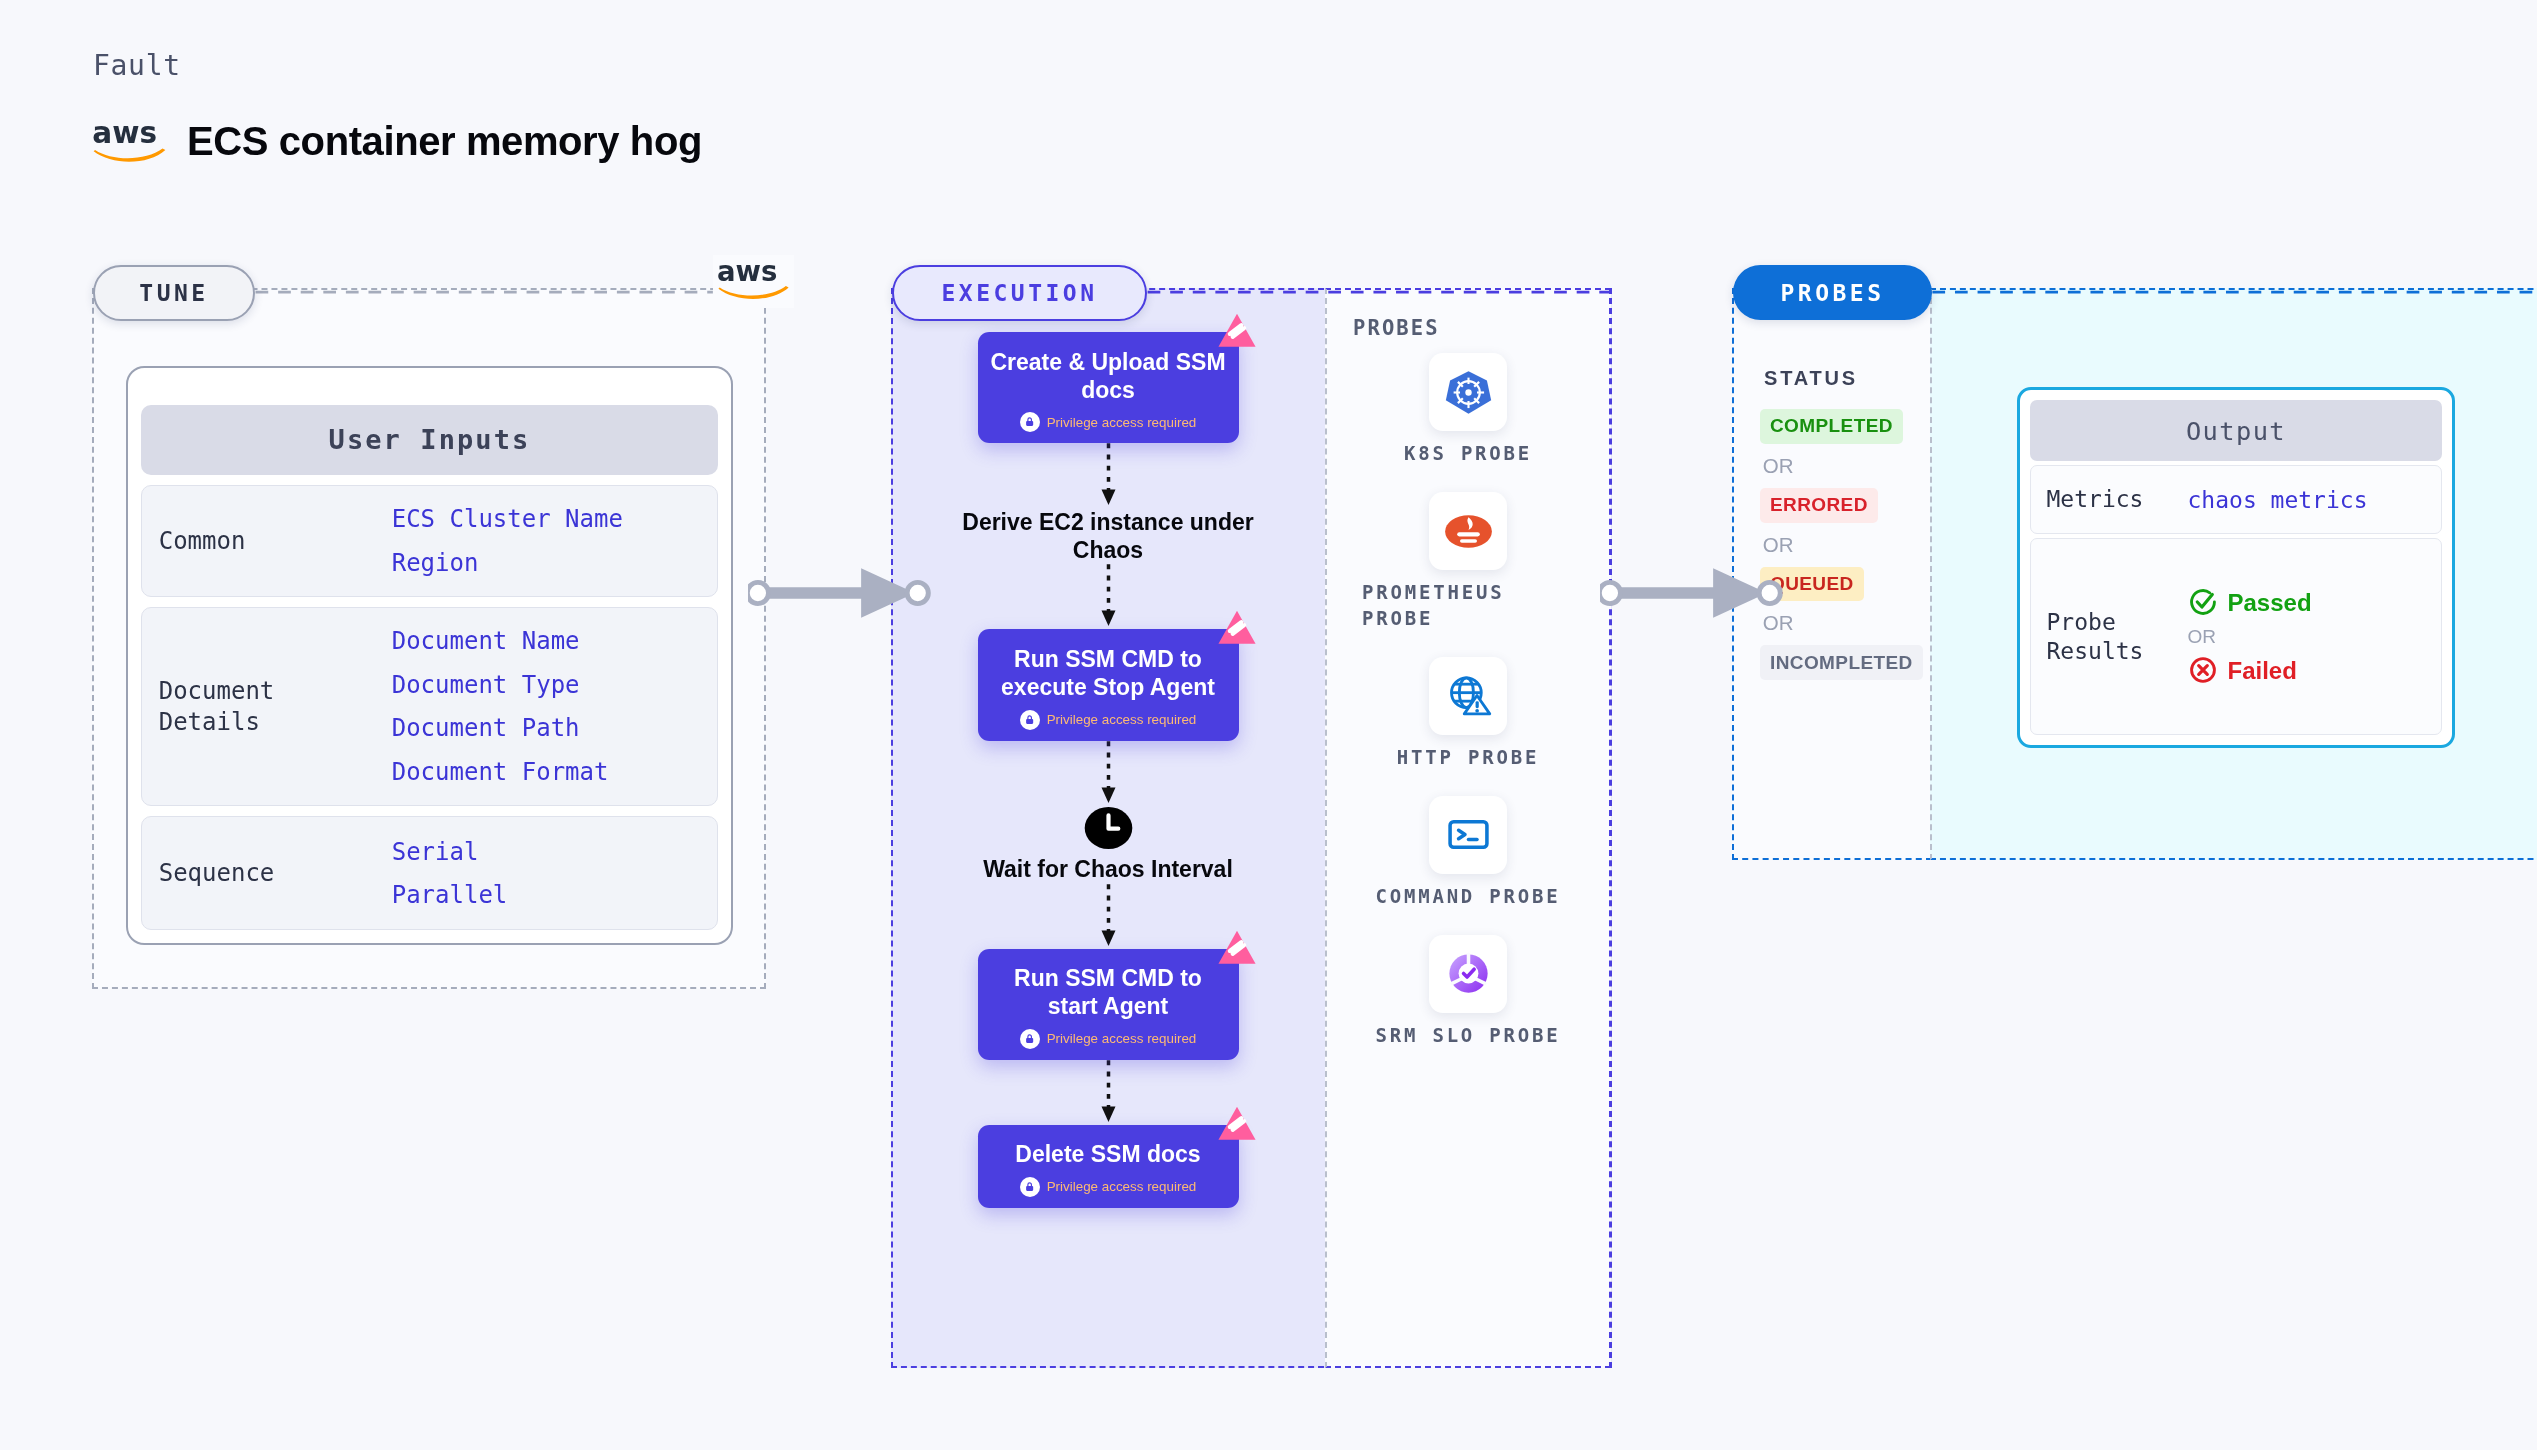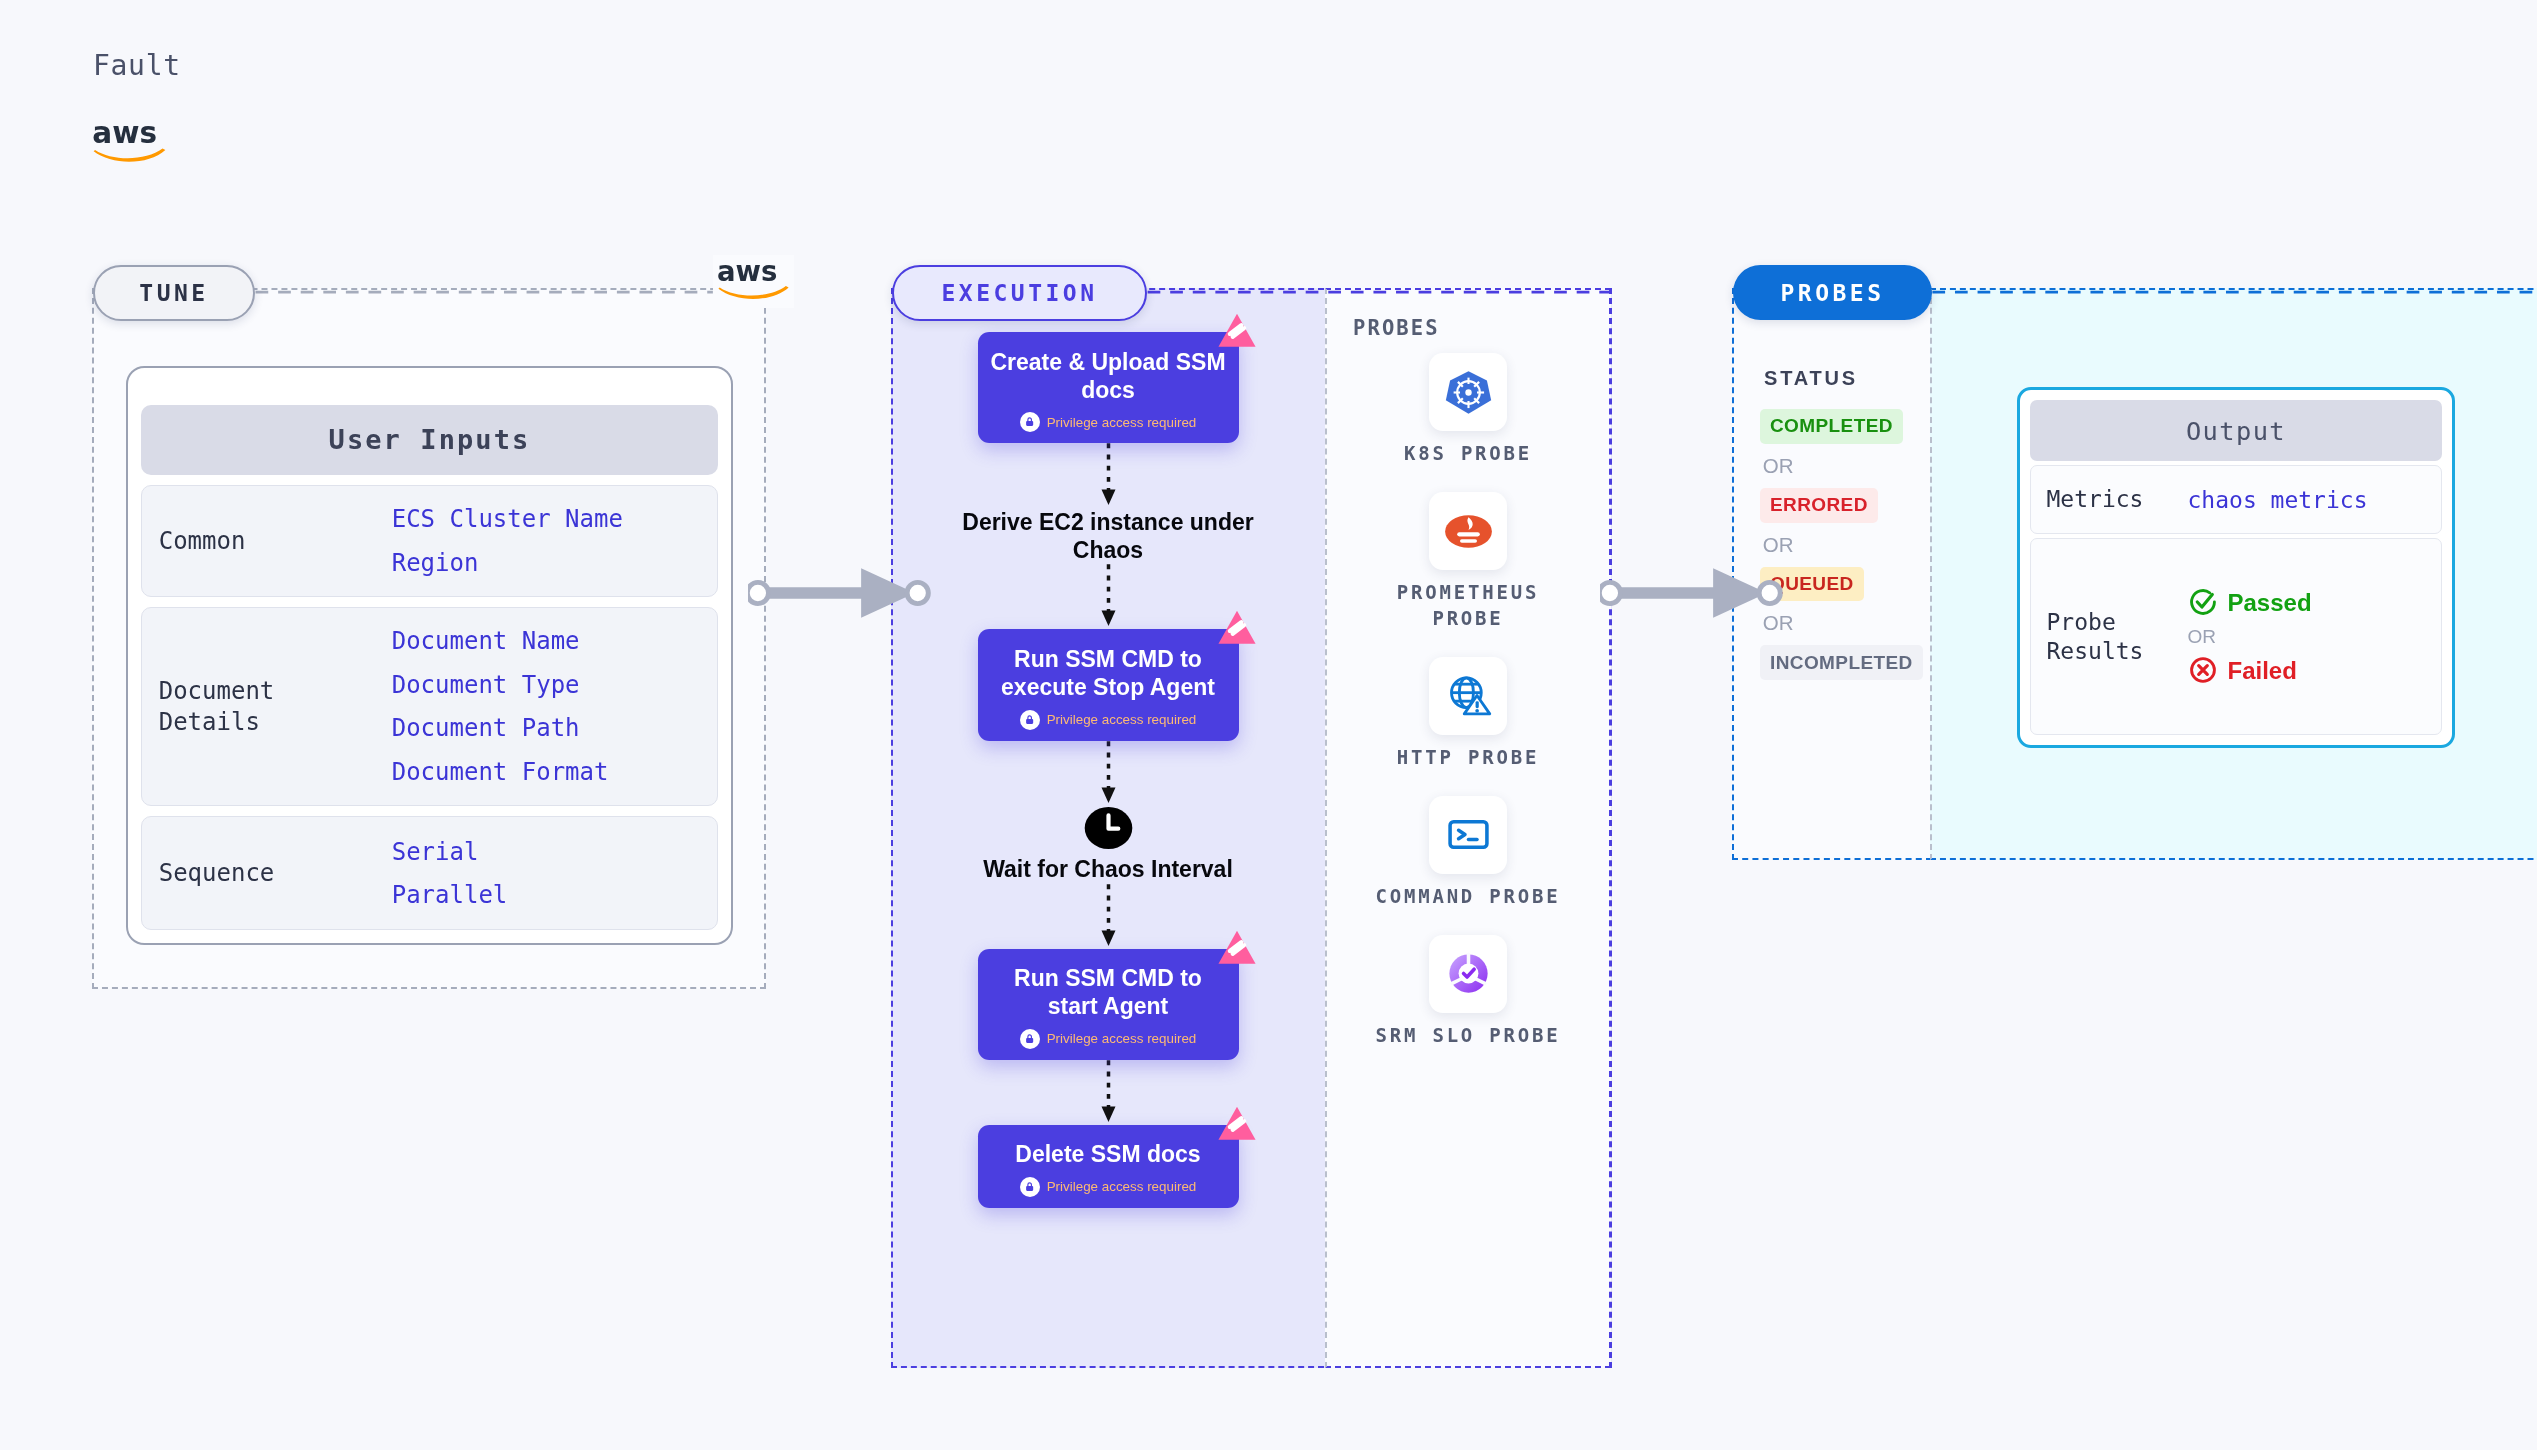--- a/index.html
+++ b/index.html
@@ -155,21 +155,21 @@
   }
   .probe-item { display: flex; flex-direction: column; align-items: center; gap: 10px; width: 212px; }
   .probe-icon-box {
     width: 78px; height: 78px; border-radius: 14px; background: #ffffff;
     box-shadow: 0 3.5px 11.3px rgba(40,50,90,.10);
     display: flex; align-items: center; justify-content: center;
   }
   .probe-label {
     font-family: "DejaVu Sans Mono", monospace;
     font-size: 19px; font-weight: 700; color: #555d73;
-    letter-spacing: 2.8px; text-align: center; line-height: 1.35;
+    letter-spacing: 2.8px; line-height: 1.35;
   }
 
   
   .status-title {
     position: absolute; left: 1764px; top: 367px;
     font-size: 20px; font-weight: 700; color: #3c4258; letter-spacing: 2.8px;
   }
   .status-list {
     position: absolute; left: 1760px; top: 409px; width: 169px;
     display: flex; flex-direction: column; align-items: flex-start; gap: 10px;
@@ -224,20 +224,21 @@
 
   <div class="fault-label">Fault</div>
 
   <div class="title-row">
     <span>
       <svg class="aws-logo-svg" width="75" height="45" viewBox="0 0 106 64">
         <text x="0" y="34" font-family="DejaVu Sans, sans-serif" font-size="42" font-weight="700" fill="#252f3e">aws</text>
         <path d="M2 46 C28 66, 80 66, 104 44 L100 42 C76 60, 28 60, 4 44 Z" fill="#ff9900"></path>
       </svg>
     </span>
+    <span class="fault-title">ECS container memory hog</span>
   </div>
 
   <div class="stage-box tune-box"></div>
   <div class="stage-box exec-box"></div>
   <div class="stage-box probes-box"></div>
   <div class="stage-box result-box"></div>
   <div class="stage-box output-box"></div>
 
   <svg style="position:absolute;left:0;top:0;width:2538px;height:1451px;pointer-events:none;z-index:10" viewBox="0 0 3596 2056" width="2538" height="1451">
     <line x1="362" y1="414" x2="1010" y2="414" stroke="#a5acbc" stroke-width="4" stroke-dasharray="18 14"></line>

